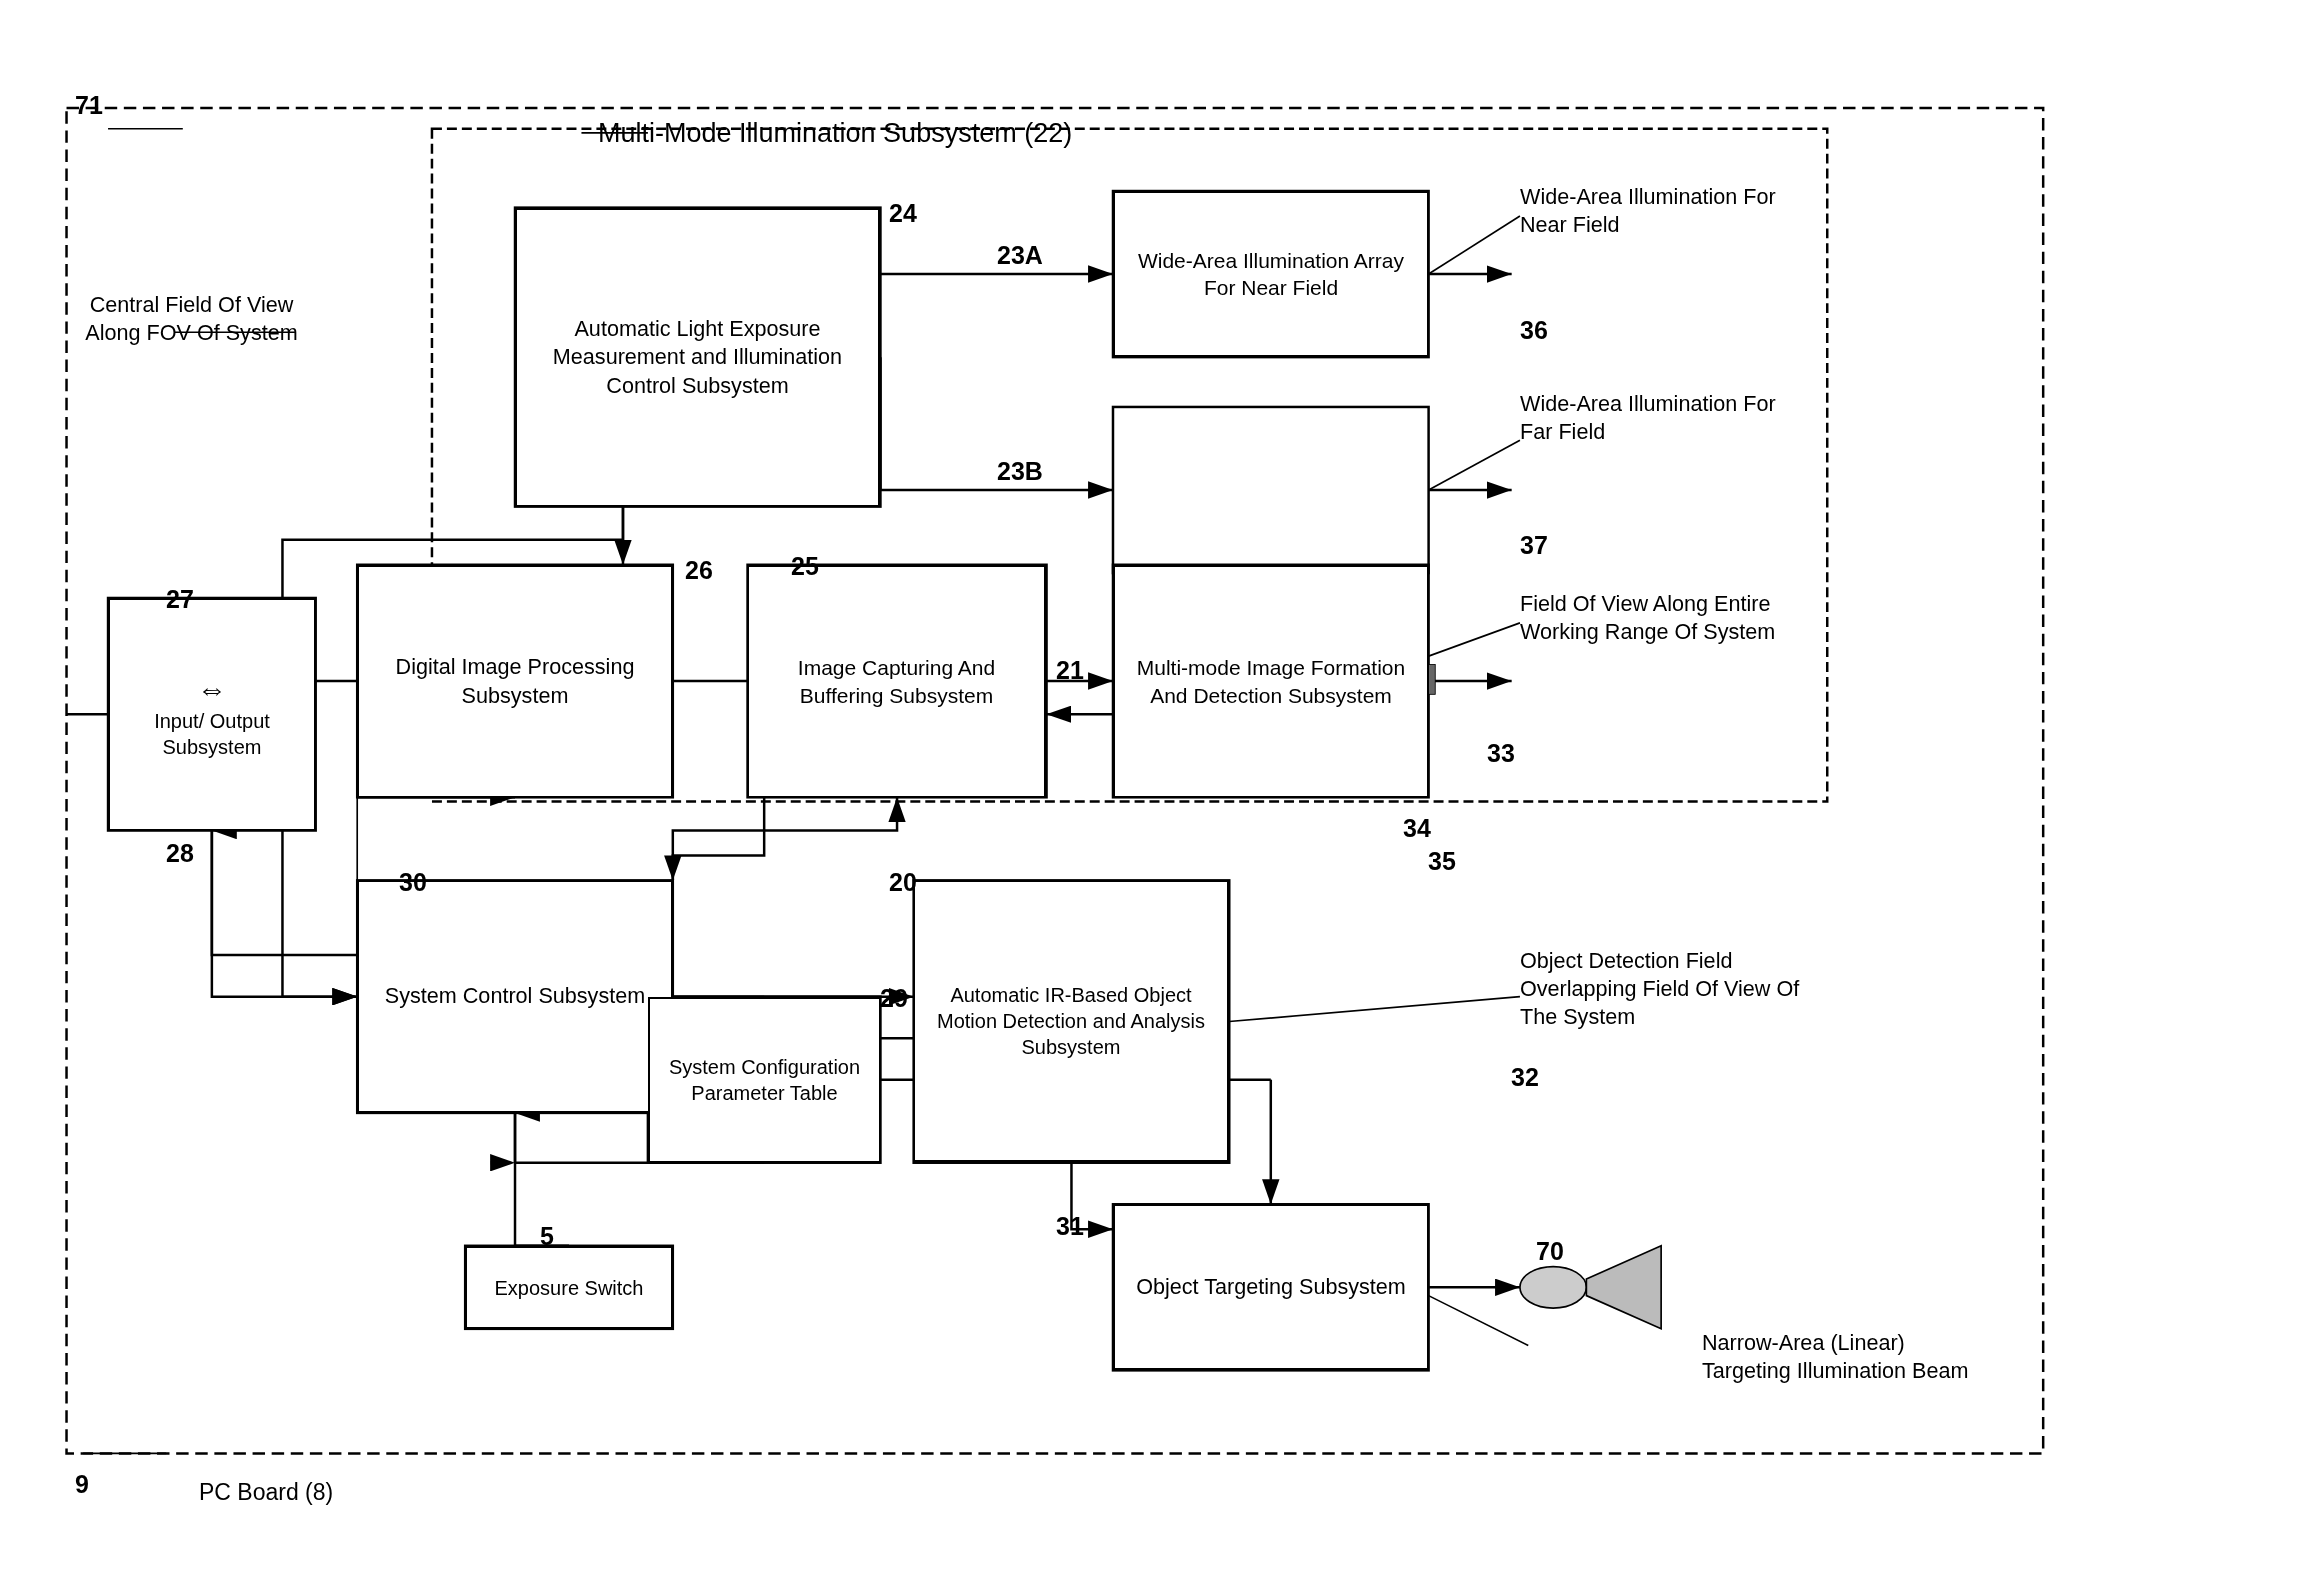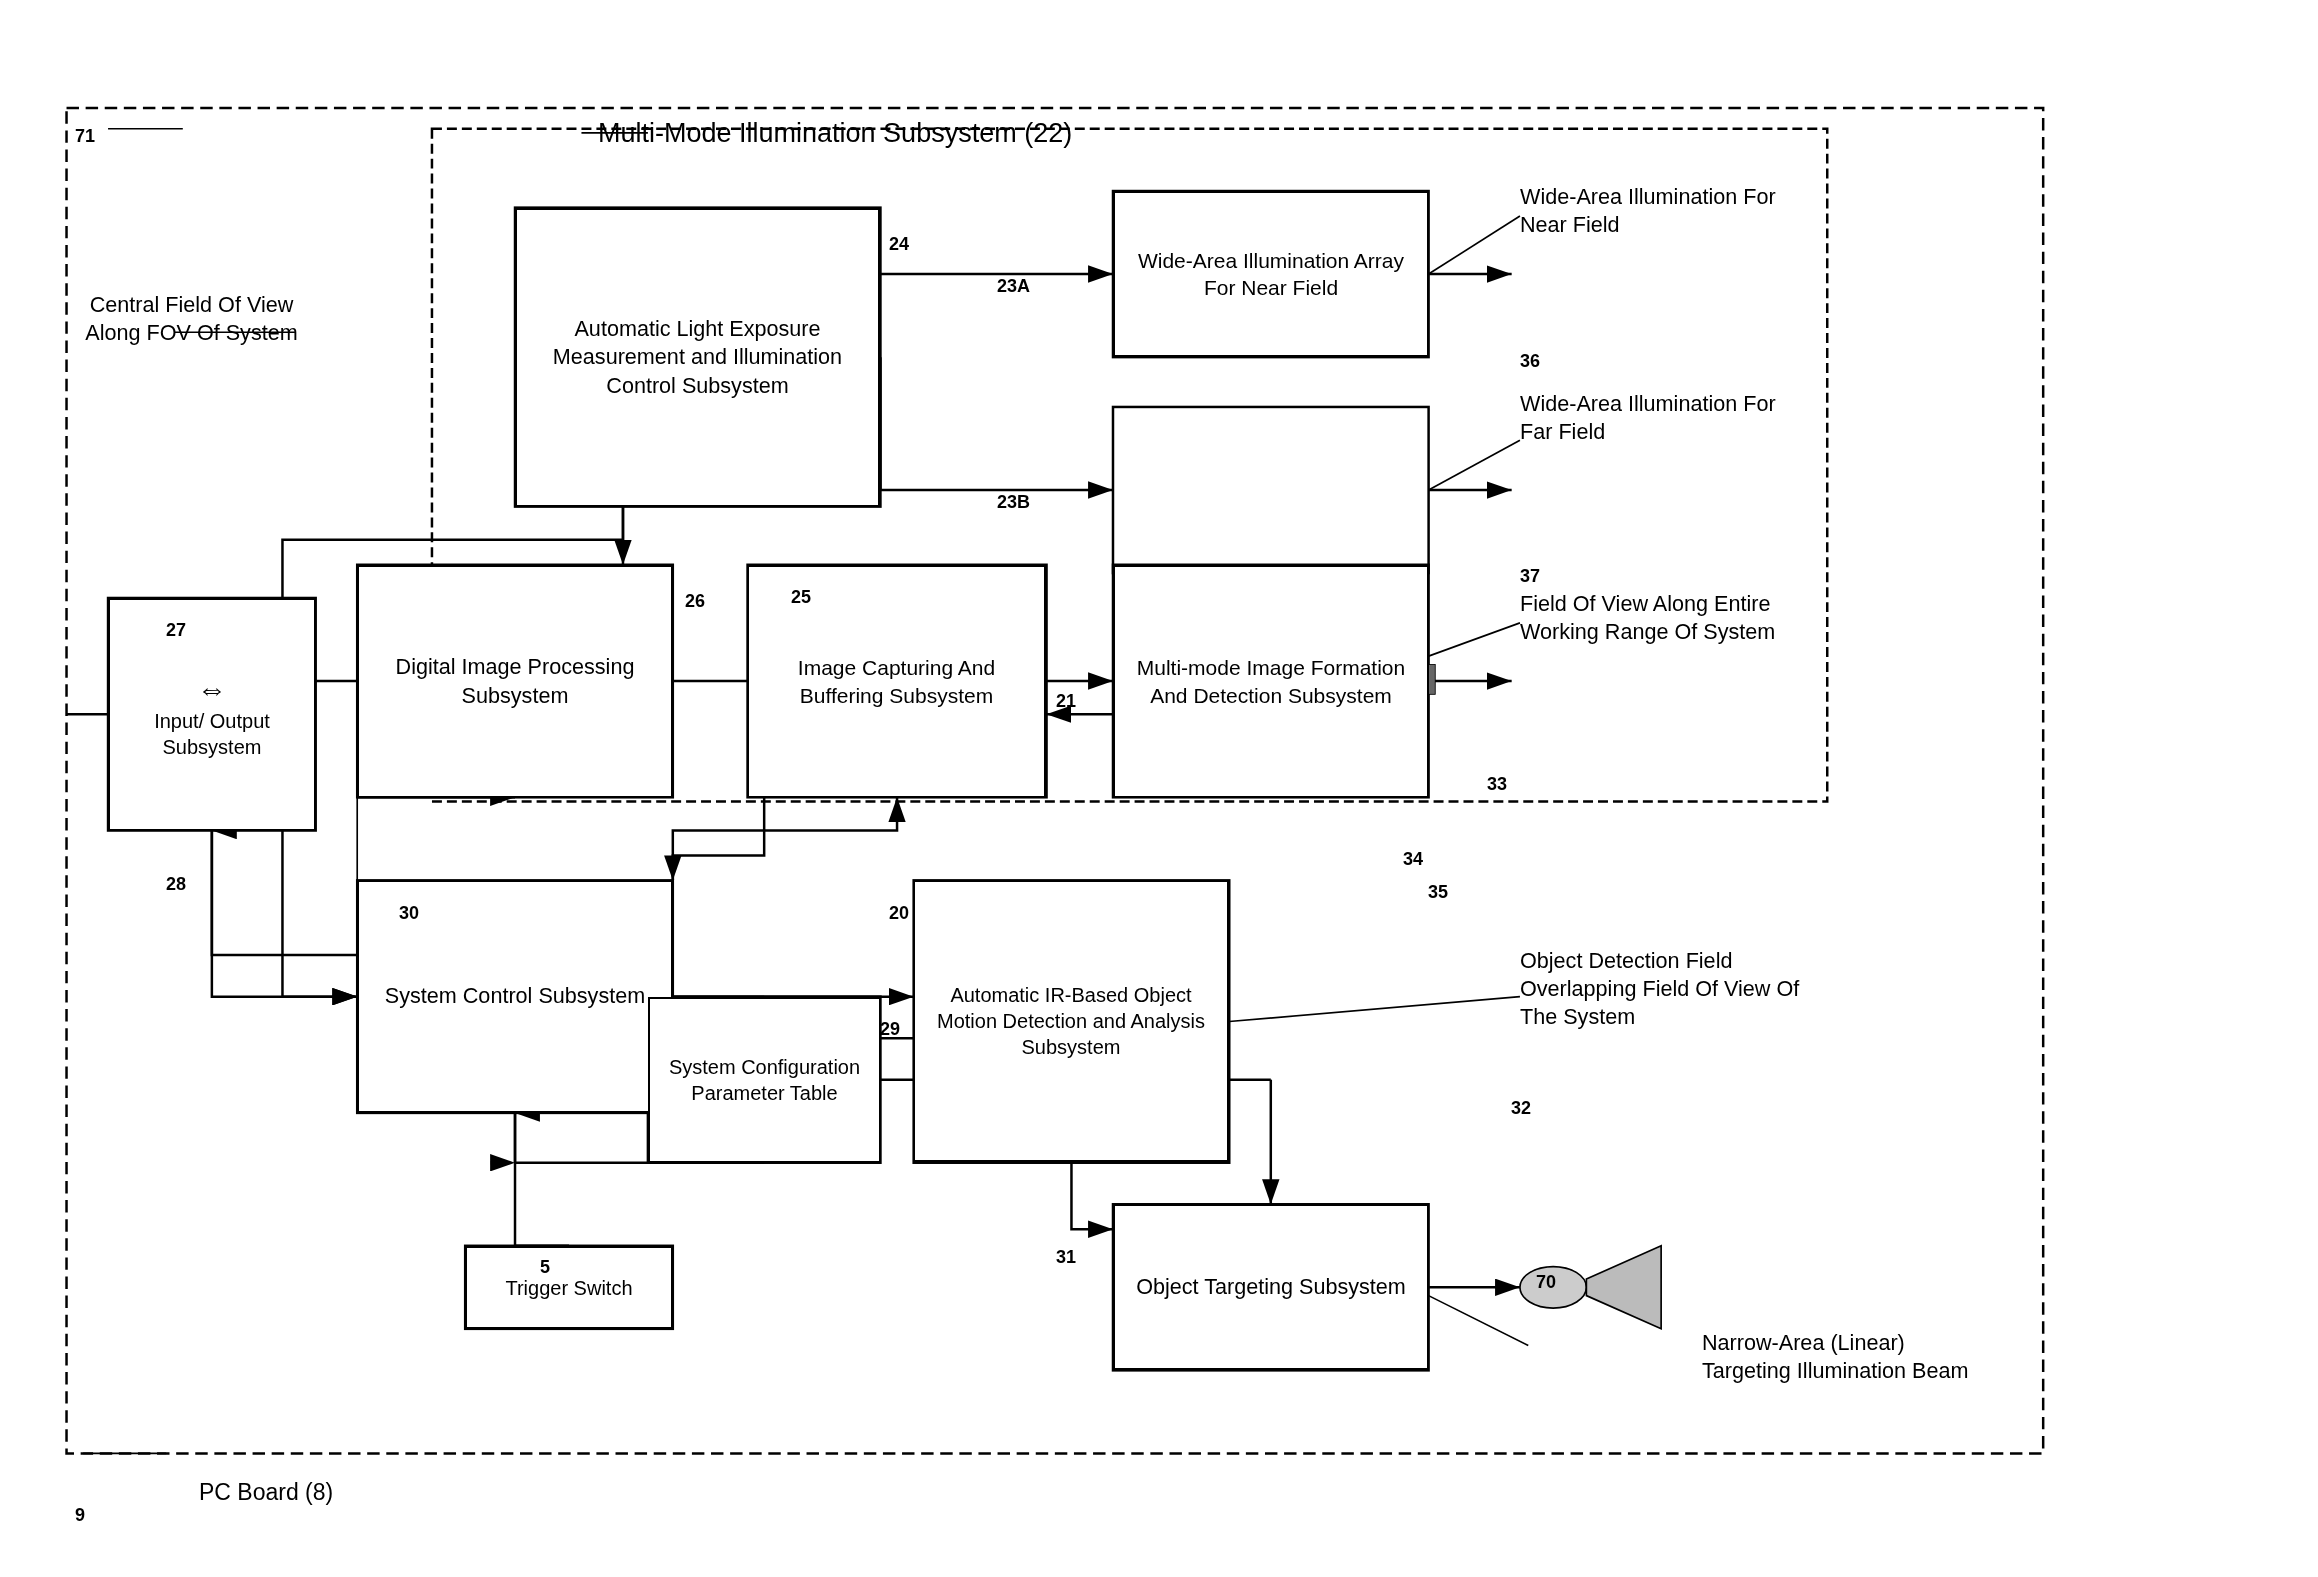--- a/index.html
+++ b/index.html
@@ -37,23 +37,22 @@
       padding: 7px;
     }
     .label {
       position: absolute;
       font-size: 23px;
       text-align: left;
       line-height: 1.3;
     }
     .number-label {
       position: absolute;
-      font-size: 18px;
+      font-size: 25px;
       font-weight: bold;
-      margin-top: 35px;
     }
   </style>
 </head>
 <body>
 
 <div class="diagram-container">
   <svg xmlns="http://www.w3.org/2000/svg" viewBox="0 0 2792 1900" width="2319" height="1578">
 
     <rect x="80" y="130" width="2380" height="1620" fill="none" stroke="#000" stroke-width="3" stroke-dasharray="15,8"></rect>
 
@@ -219,21 +218,21 @@
   </div>
 
   <div class="box" style="left:108px; top:598px; width:208px; height:233px; font-size:20px;">
     <div>
       <div style="font-size:30px;">⇔</div>
       <span>Input/ Output Subsystem</span>
     </div>
   </div>
 
   <div class="box" style="left:465px; top:1246px; width:208px; height:83px; font-size:20px;">
-    <span>Trigger Switch</span>
+    <span>Exposure Switch</span>
   </div>
 
   <div class="number-label" style="left:75px; top:91px;">71</div>
   <div class="number-label" style="left:75px; top:1470px;">9</div>
   <div class="number-label" style="left:889px; top:199px;">24</div>
   <div class="number-label" style="left:997px; top:241px;">23A</div>
   <div class="number-label" style="left:997px; top:457px;">23B</div>
   <div class="number-label" style="left:685px; top:556px;">26</div>
   <div class="number-label" style="left:791px; top:552px;">25</div>
   <div class="number-label" style="left:1056px; top:656px;">21</div>

